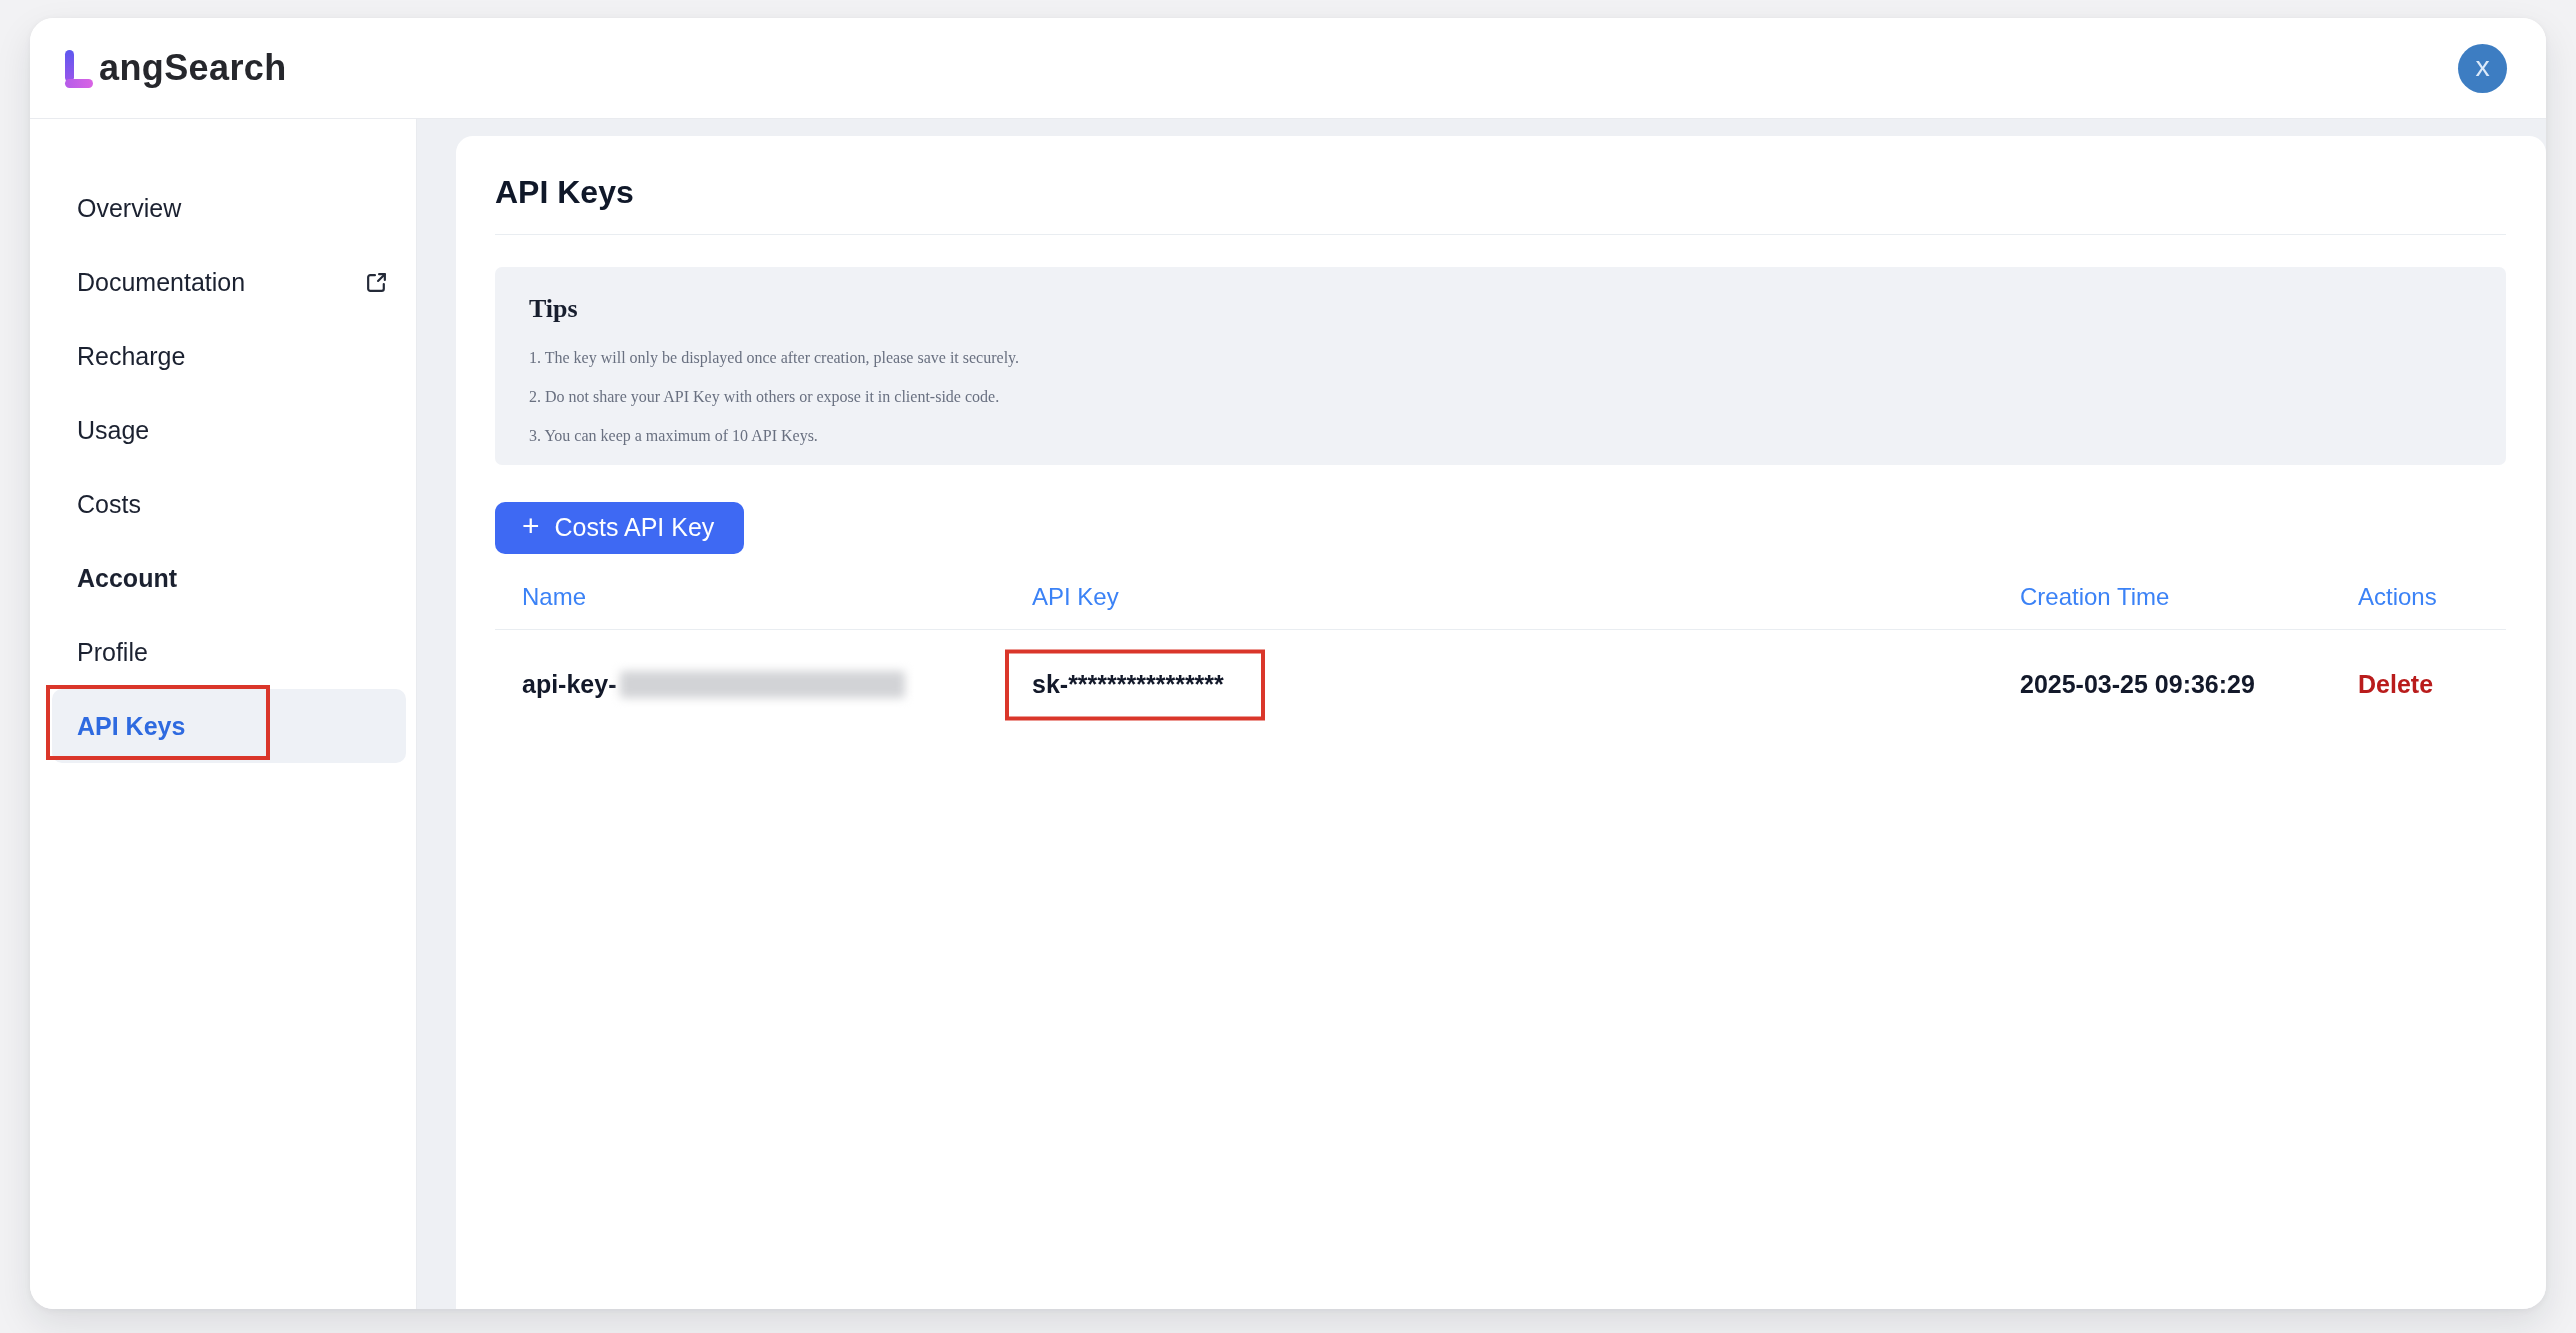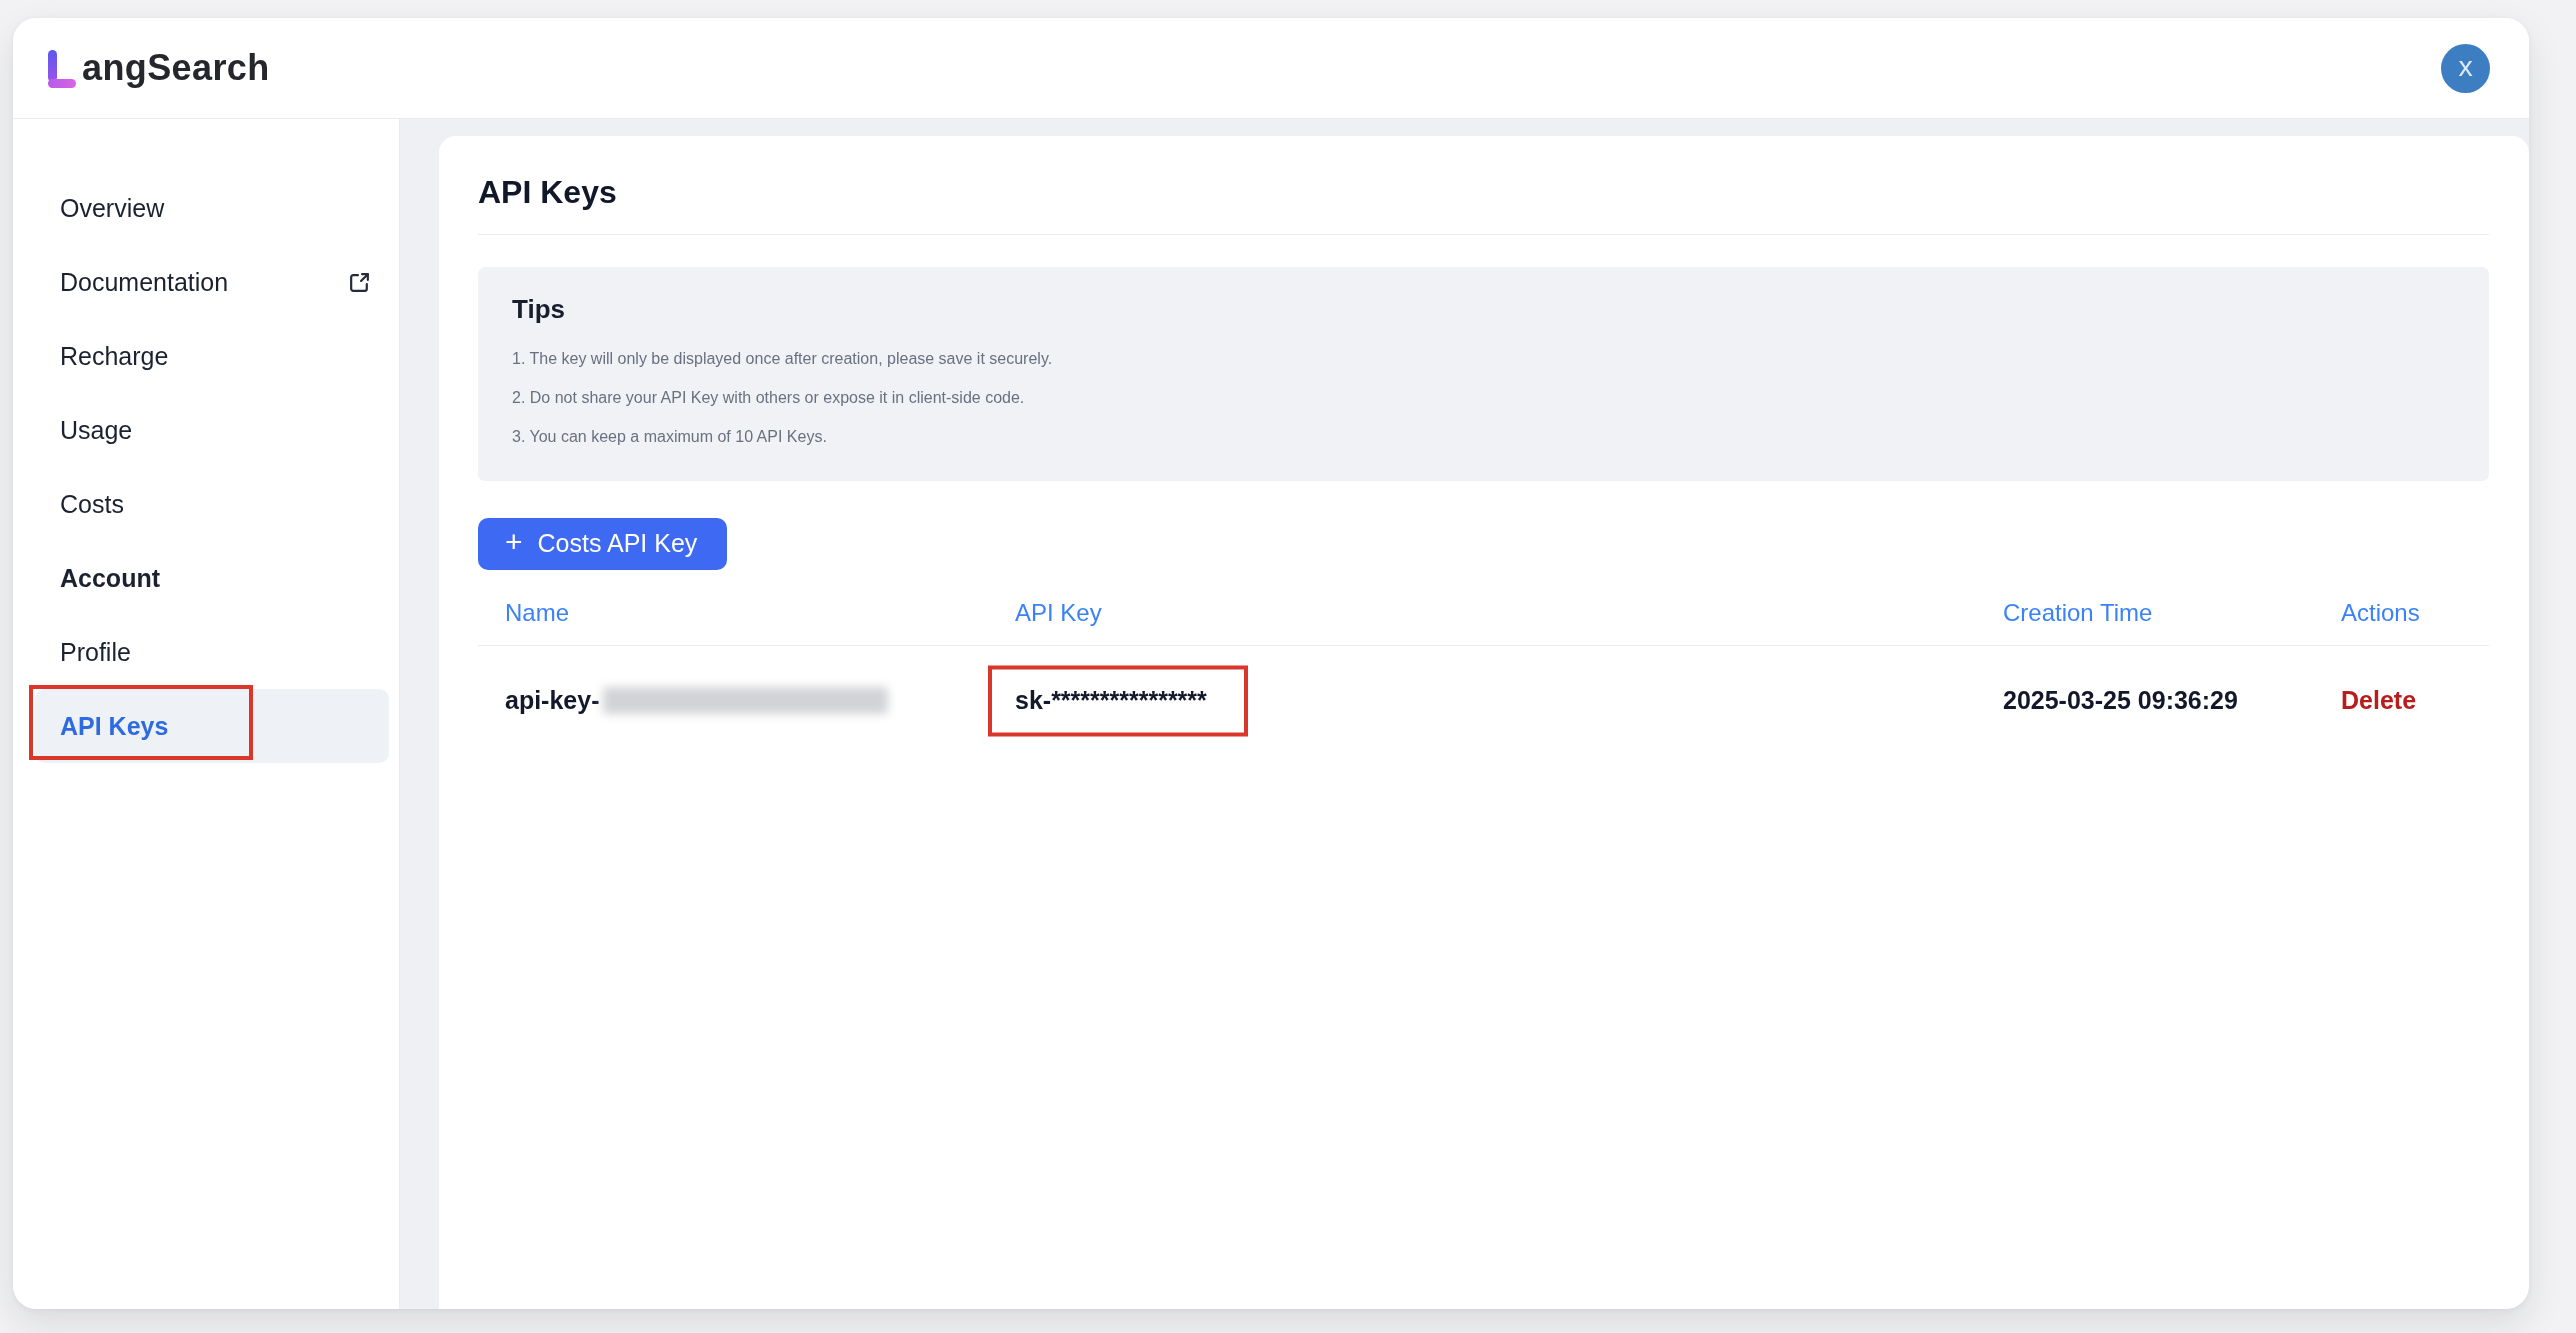--- a/index.html
+++ b/index.html
@@ -1,19 +1,19 @@
 <!DOCTYPE html>
 <html style="font-size:13.4px"><head>
 <meta charset="utf-8">
 <style>
   * { margin:0; padding:0; box-sizing:border-box; }
   html,body { width:2576px; height:1333px; background:#f2f2f4; font-family:"Liberation Sans", sans-serif; overflow:hidden; }
 
   .window {
-    position:absolute; left:13px; top:18.4px; width:2516px; height:1291px;
+    position:absolute; left:30px; top:18.4px; width:2516px; height:1291px;
     background:#ffffff; border-radius:23.5px; overflow:hidden;
     box-shadow:0 15px 37px rgba(20,26,40,0.10), 0 1.7px 6.7px rgba(20,26,40,0.05);
     display:flex; flex-direction:column;
   }
 
   
   .header { height:101px; flex:0 0 101px; display:flex; align-items:center;
     padding:0 39px 0 35px; border-bottom:1.7px solid #e9ebef; background:#fff; }
   .logo { display:flex; align-items:flex-start; }
   .logo-l { position:relative; width:34px; height:40px; flex:0 0 34px; }
@@ -40,21 +40,21 @@
 
   .annotation-box { position:absolute; border:4.2px solid #da362a; pointer-events:none; }
   .annotation-sidebar { left:-5.9px; top:-4.2px; width:224px; height:75px; }
 
   .content { flex:1; background:#eef0f4; padding:17px 0 0 39px; display:flex; min-width:0; }
   .panel { flex:1; background:#fff; border-radius:17px 17px 0 0; padding:37px 40px 0 39px; min-width:0; }
 
   .panel-title { font-size:32px; font-weight:700; color:#101829; line-height:39px; }
   .title-divider { margin-top:22px; border-bottom:1.7px solid #e9edf1; }
 
-  .tips-card { margin-top:32px; background:#f0f2f6; border-radius:7px; padding:27px 34px 25px 34px; }
+  .tips-card { margin-top:32px; background:#f0f2f6; border-radius:7px; padding:27px 34px 10px 34px;font-family:Liberation Serif, serif; }
   .tips-title { font-size:26px; font-weight:700; color:#171e2e; }
   .tips-list { margin-top:13.4px; }
   .tip-line { font-size:16px; color:#697080; line-height:39px; }
 
   .create-btn { margin-top:37px; display:inline-flex; align-items:center; gap:15px;
     height:52px; padding:0 30px 0 27px; background:#3e69f3; border:none; border-radius:10px;
     color:#ffffff; font-size:25px; font-family:"Liberation Sans", sans-serif; cursor:pointer; }
   .create-btn .plus { font-size:30px; font-weight:300; line-height:1; padding-bottom:3.4px; }
 
   

